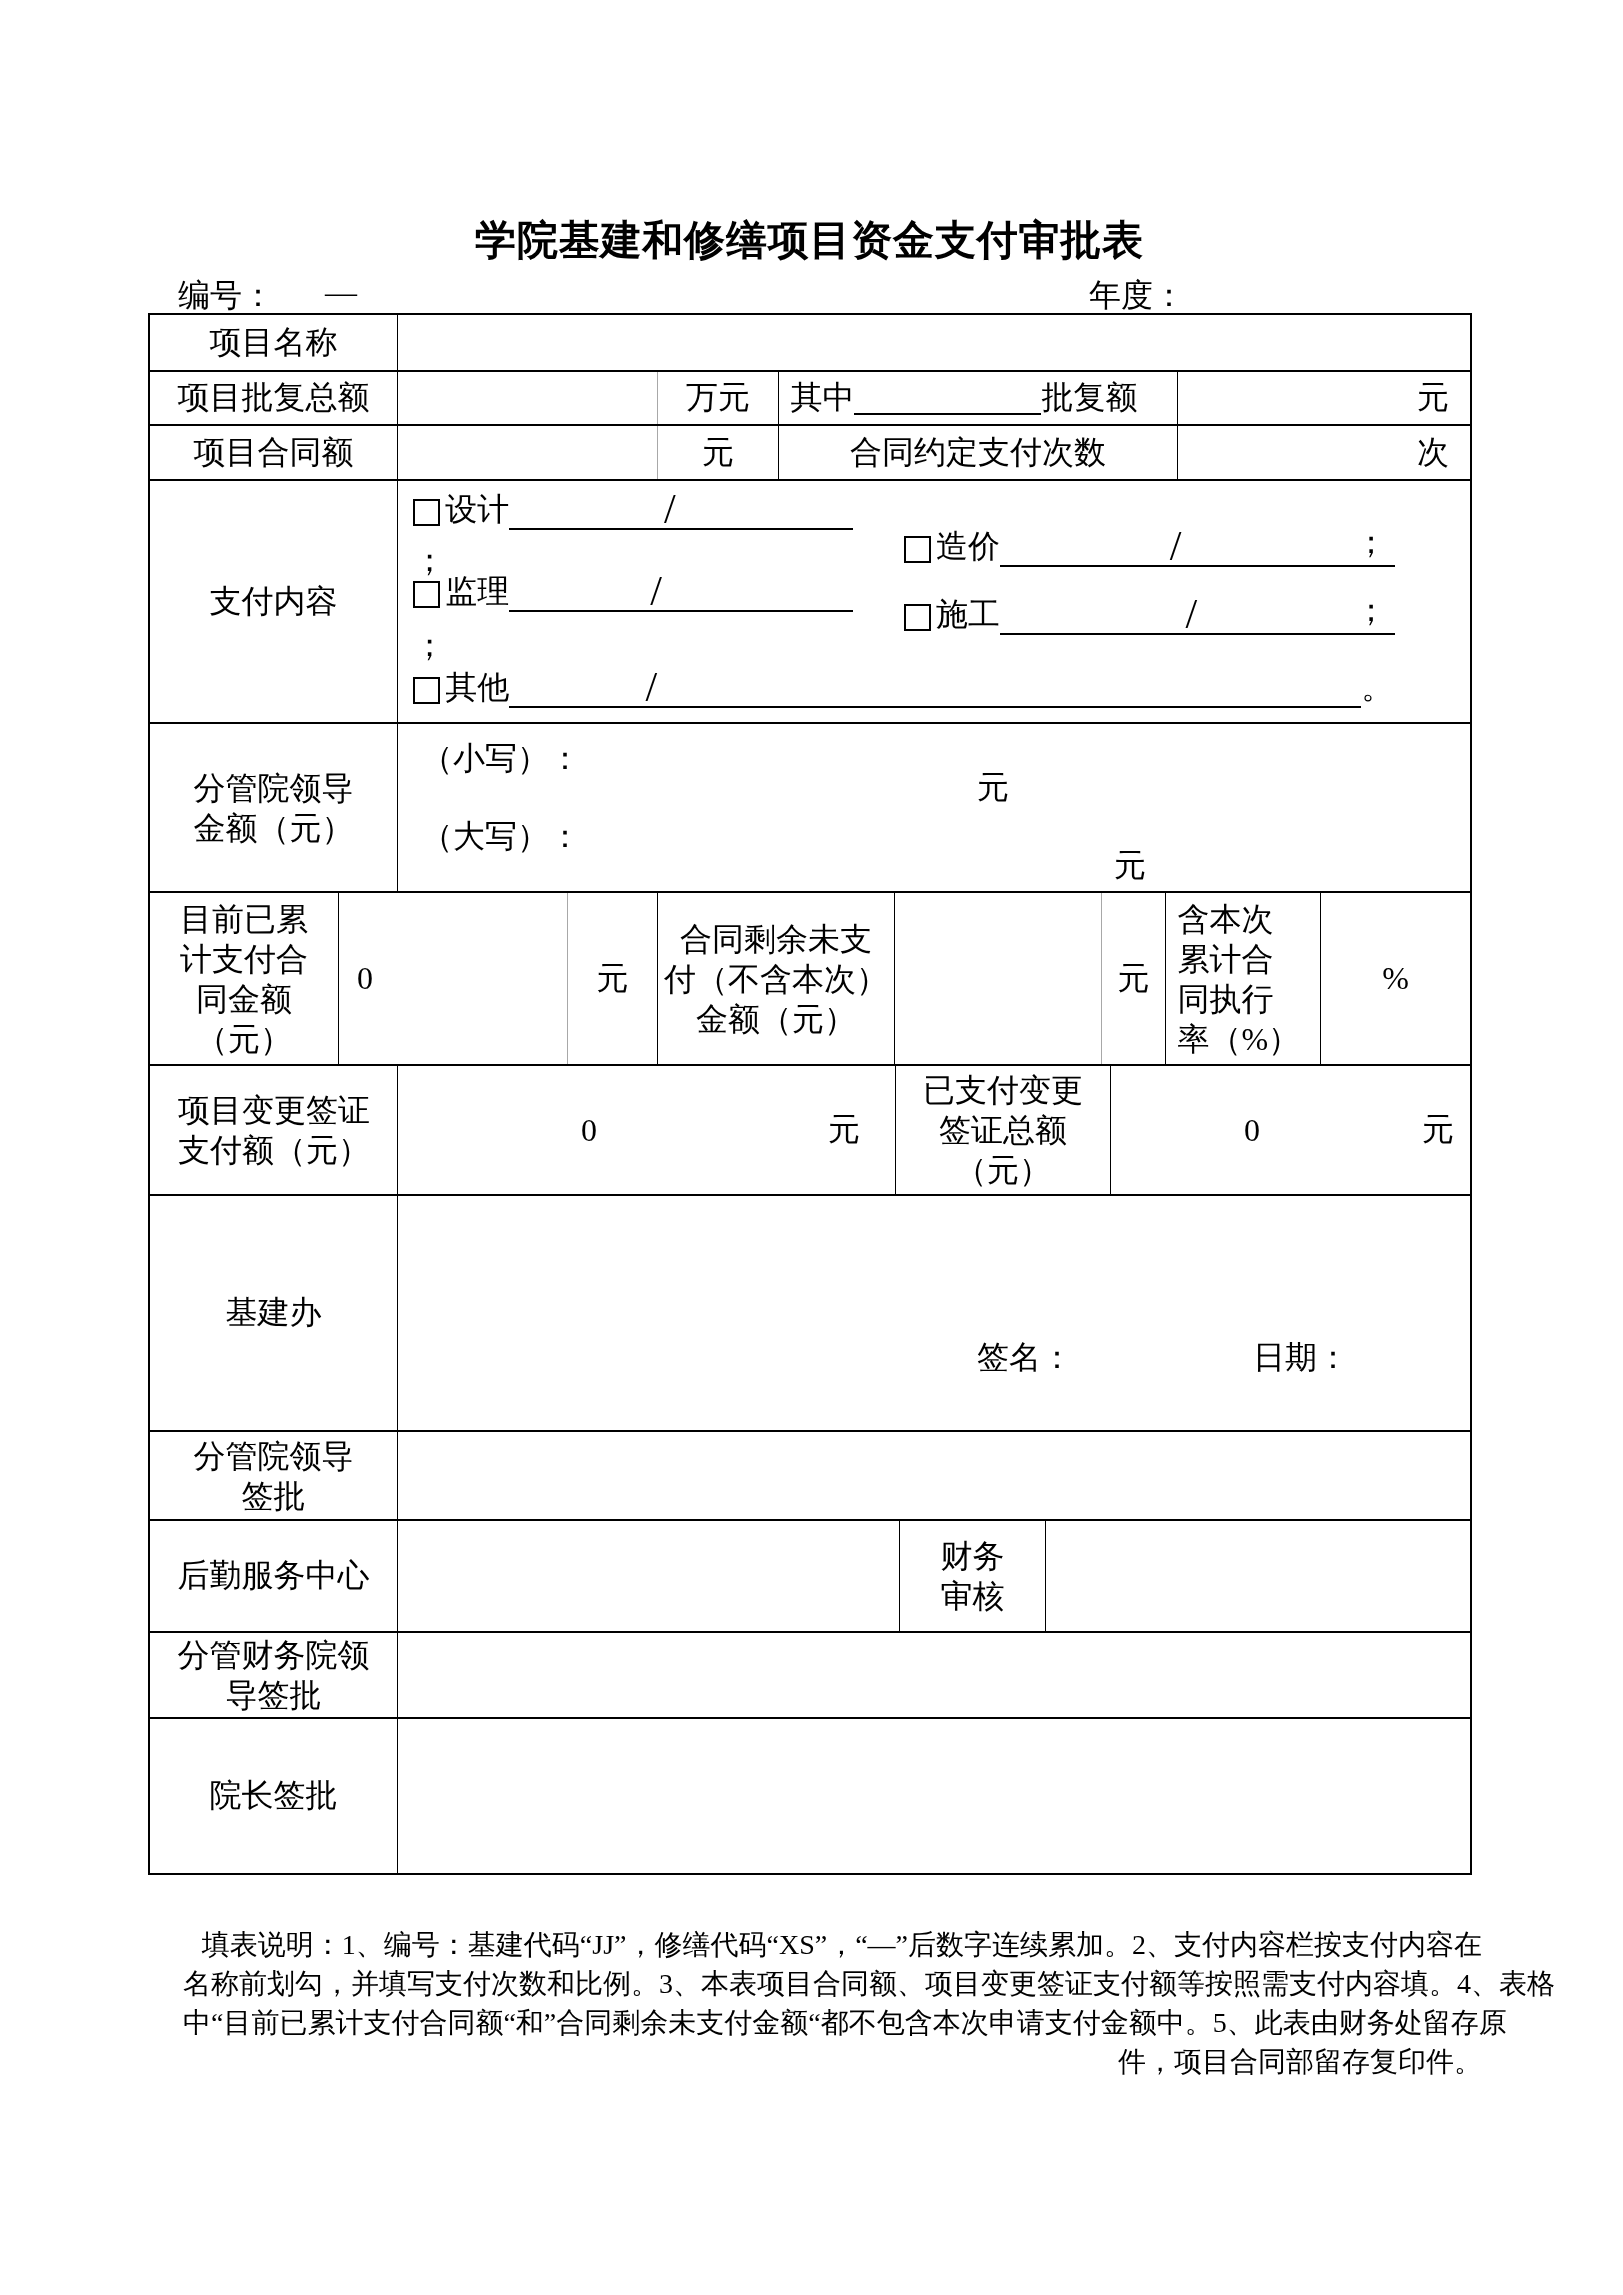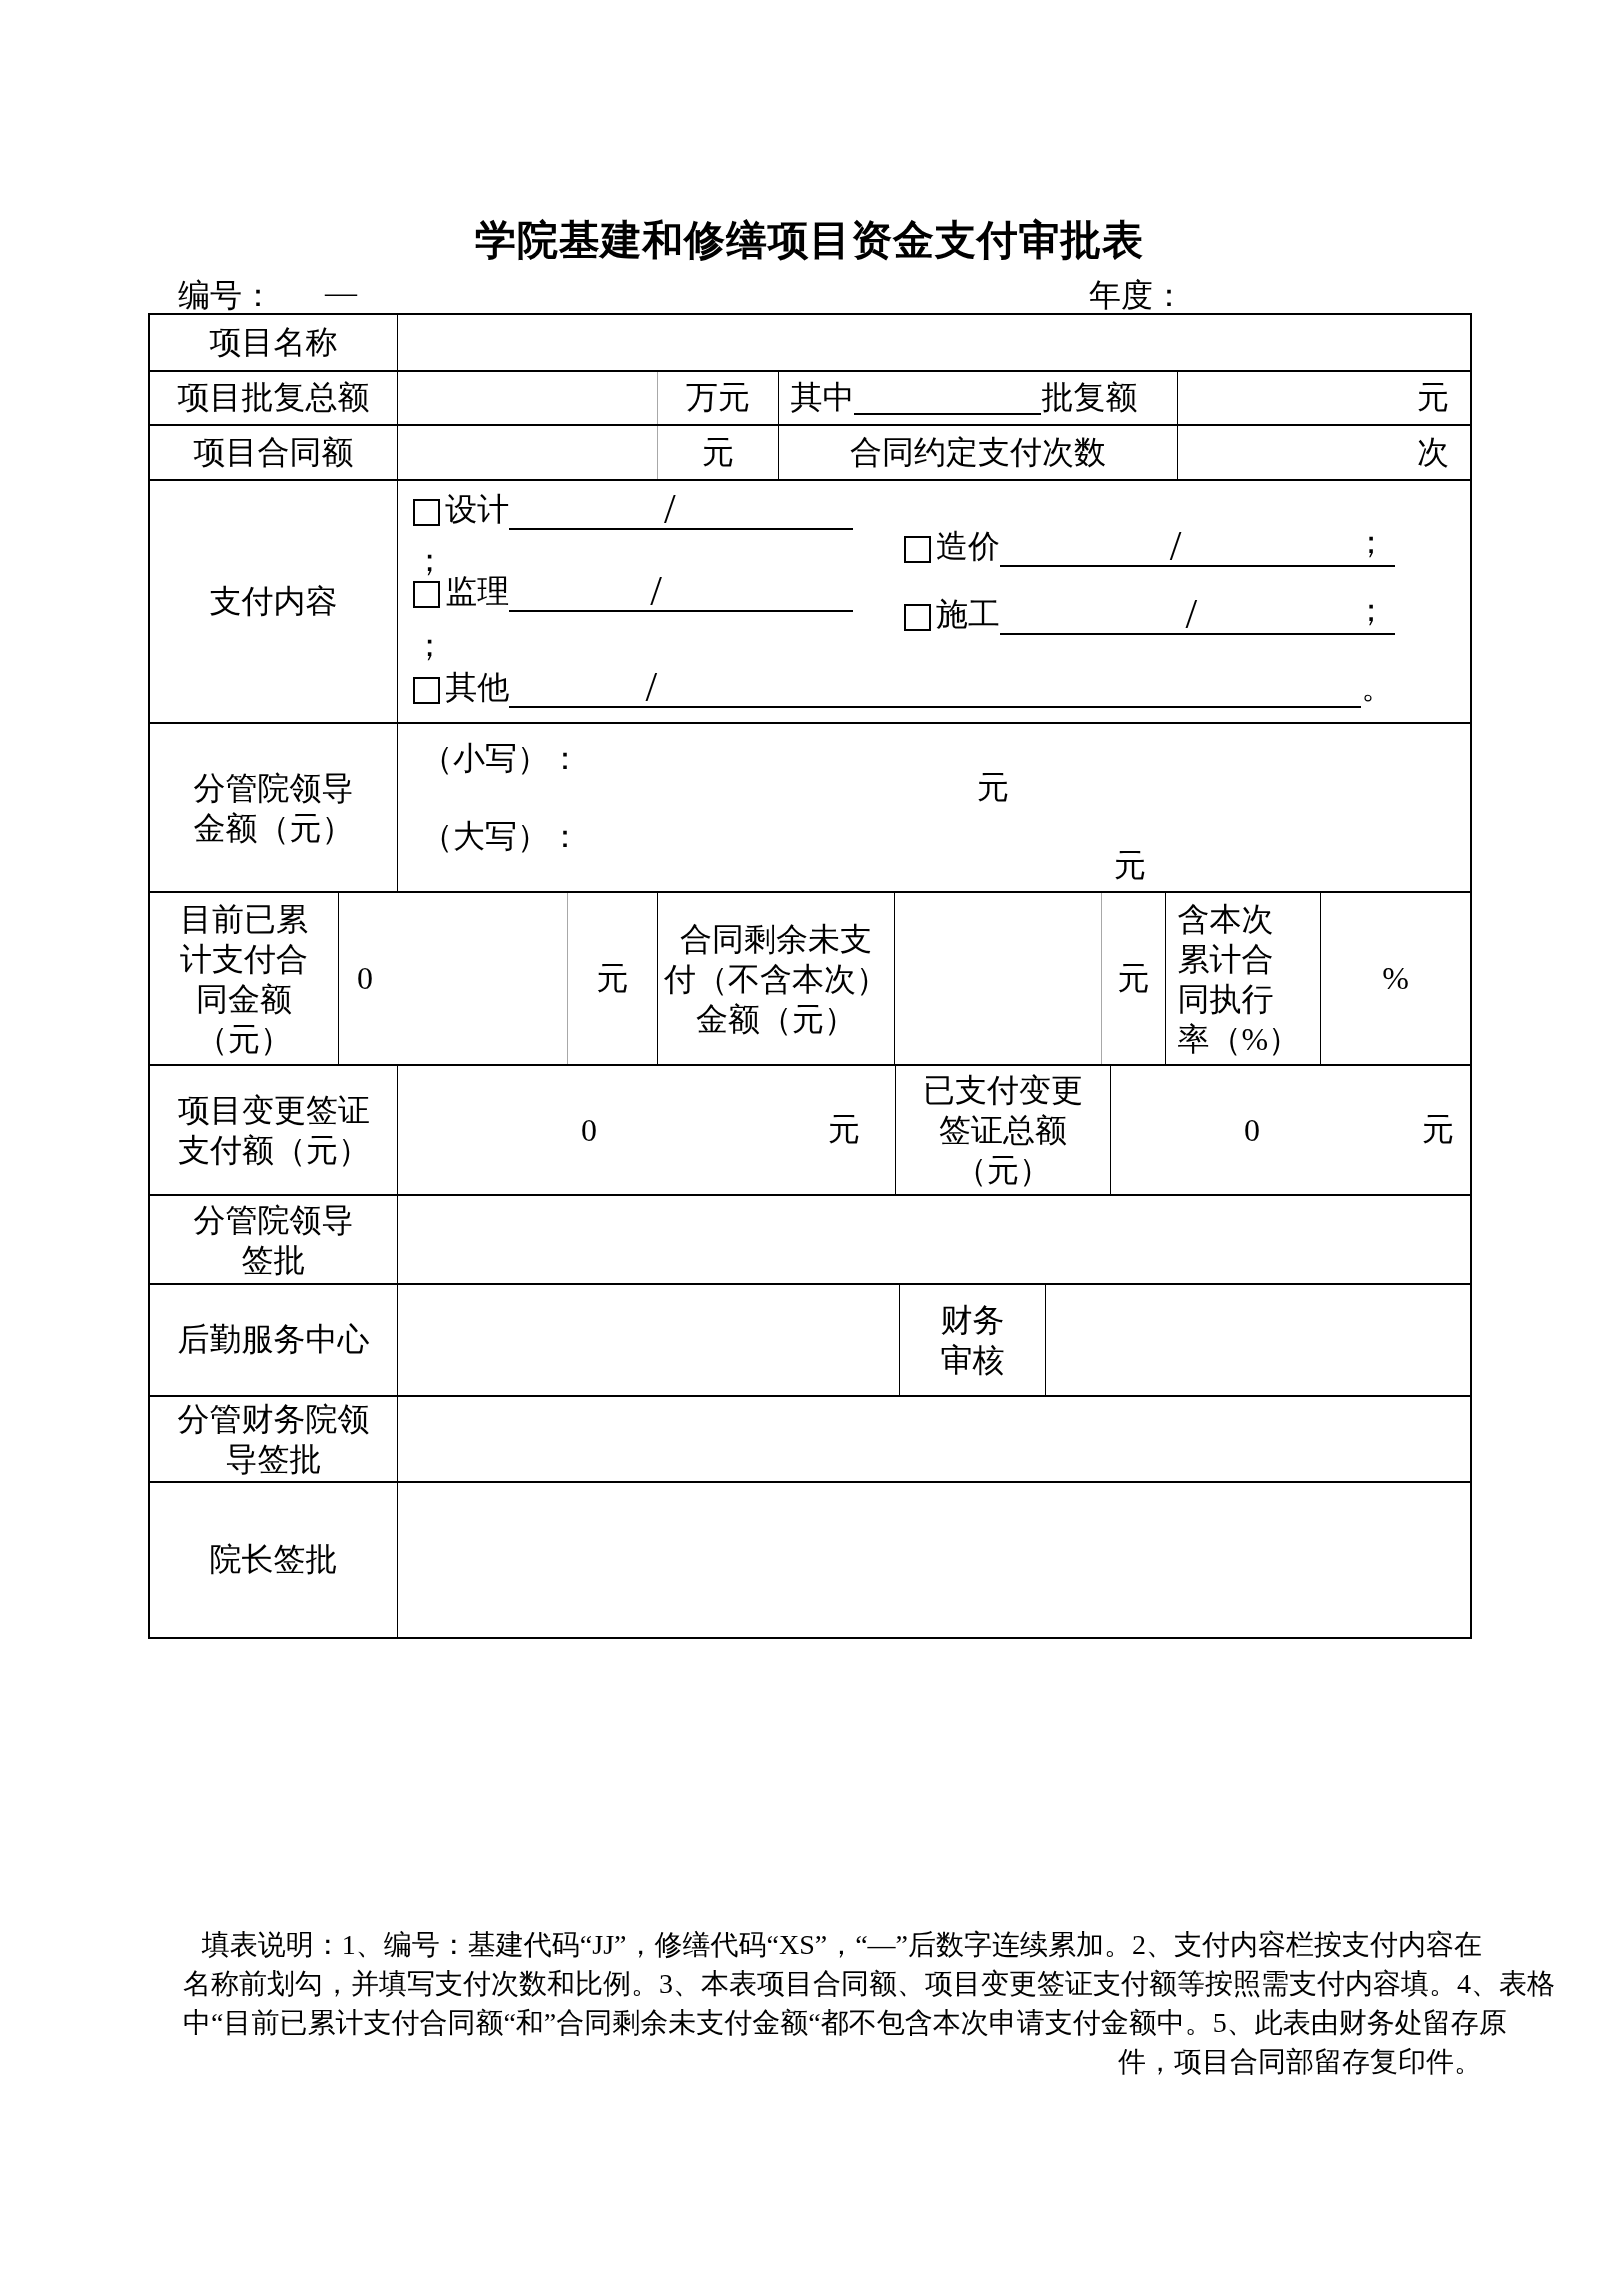--- a/index.html
+++ b/index.html
@@ -248,20 +248,29 @@
           <div>签证总额</div>
           <div>（元）</div>
         </div>
       </div>
       <div class="cell endc">
         <span class="abs vmid" style="left:133px">0</span>
         <span class="abs vmid" style="right:16px">元</span>
       </div>
     </div>
 
+    <div class="row" style="height:236px">
+      <div class="cell" style="width:248px">
+        <span>基建办</span>
+      </div>
+      <div class="cell endc">
+        <span class="abs" style="left:579px;top:140px">签名：</span>
+        <span class="abs" style="left:855px;top:140px">日期：</span>
+      </div>
+    </div>
 
     <div class="row" style="height:89px">
       <div class="cell" style="width:248px">
         <div class="stack">
           <div>分管院领导</div>
           <div>签批</div>
         </div>
       </div>
       <div class="cell endc"></div>
     </div>

